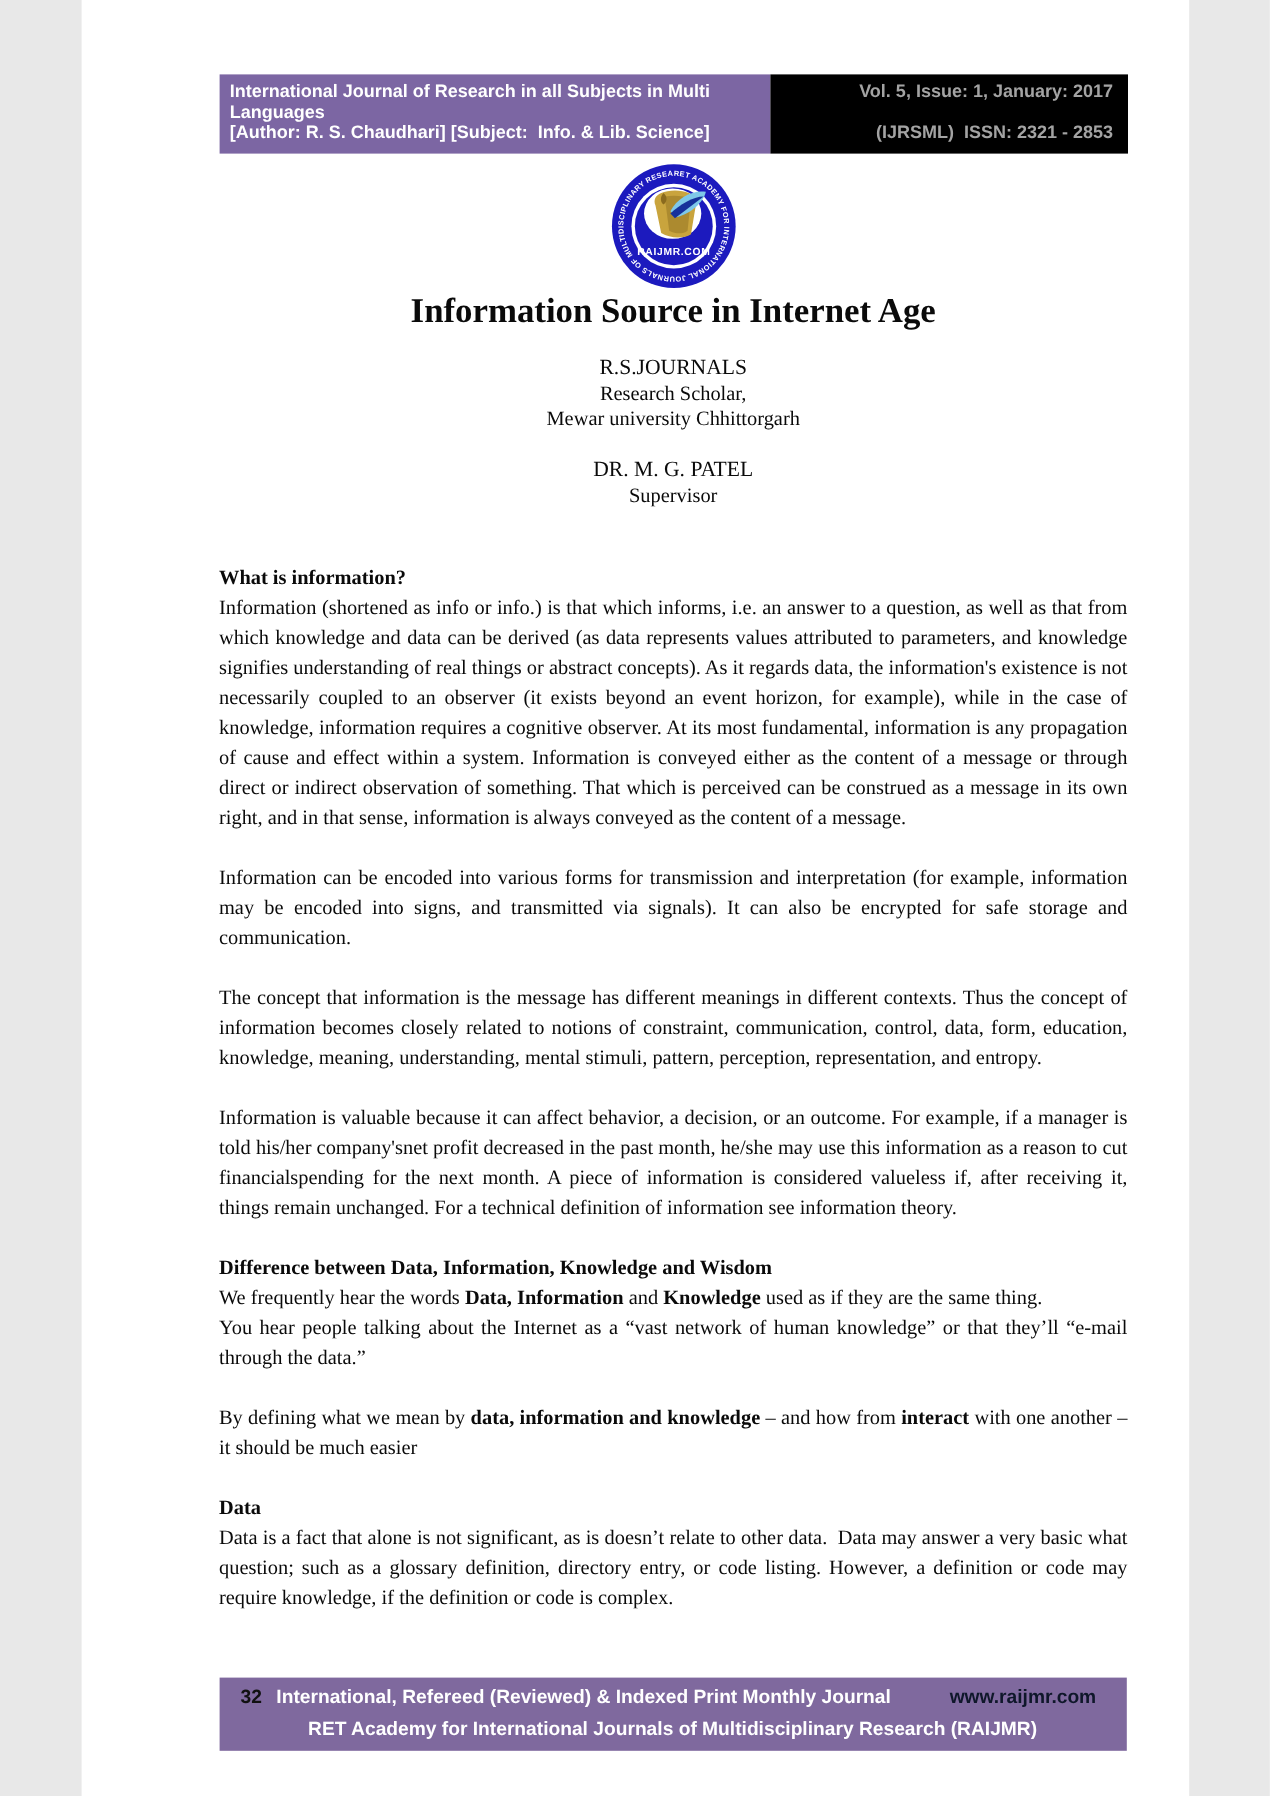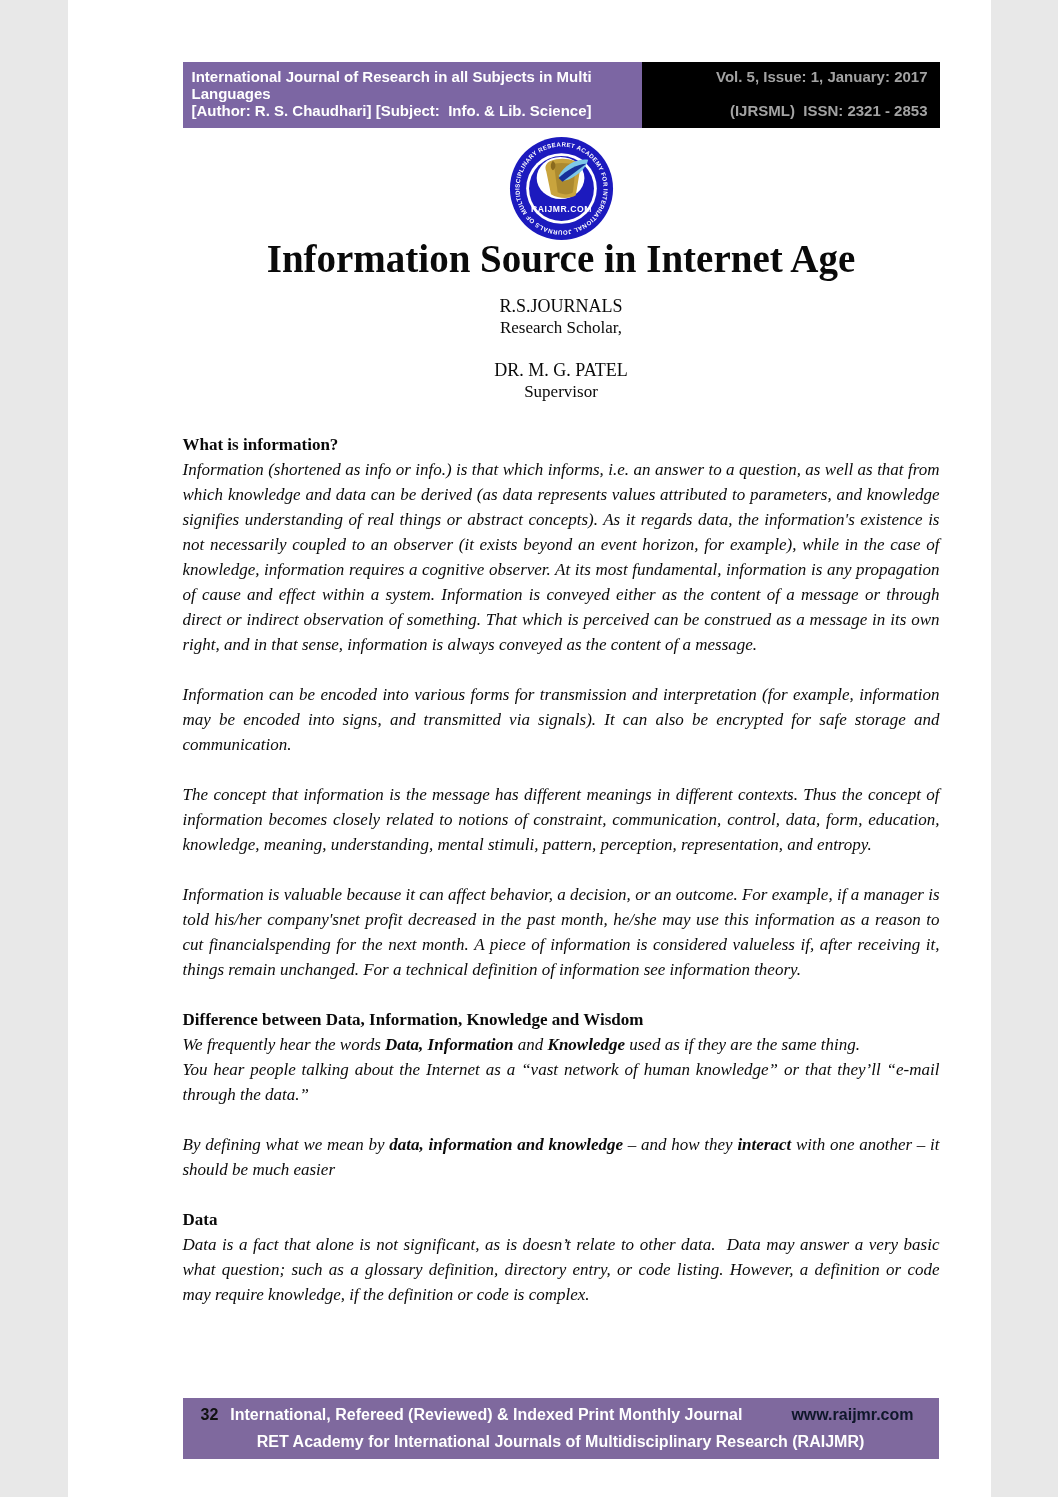--- a/index.html
+++ b/index.html
@@ -28,29 +28,29 @@
     padding:6px 12px 9px 4px; text-align:right;
     display:flex; flex-direction:column; justify-content:space-between;
     white-space:pre-wrap;
   }
 
   
   .logo-wrap { text-align:center; margin-top:8px; height:105px; }
   .logo-wrap svg text { font-family:"Liberation Sans", sans-serif; }
 
   
-  .paper-title { text-align:center; font-size:39px; font-weight:bold; line-height:36px; margin-top:0; }
+  .paper-title { text-align:center; font-size:29px; font-weight:bold; line-height:36px; margin-top:0; }
   .authors { text-align:center; margin-top:19px; font-size:17px; line-height:21px; }
   .authors .author-name { font-size:18px; }
   .authors .author-gap { height:22px; }
 
   
-  .article-body { margin-top:30px; font-size:17px; line-height:25px; }
+  .article-body { margin-top:46px; font-size:17px; line-height:25px; }
   .sec-heading { font-weight:bold; white-space:pre-wrap; }
-  .para { text-align:justify; margin-bottom:25px; white-space:pre-wrap;font-style:italic; }
+  .para { text-align:justify; margin-bottom:25px; white-space:pre-wrap; }
   .para b { font-weight:bold; }
 
   
   .page-footer {
     position:absolute; left:115px; right:52px; top:1398px; height:61px;
     background:#7f699e; color:#ffffff;
     font-family:"Liberation Sans", sans-serif; font-weight:bold; font-size:16px;
     display:flex; flex-direction:column; justify-content:space-evenly;
   }
   .footer-line1 { display:flex; align-items:baseline; padding:0 25px 0 18px; }
@@ -92,34 +92,35 @@
         </text>
         <text x="55" y="80" text-anchor="middle" font-size="9" font-weight="bold" fill="#ffffff" letter-spacing="0.6">RAIJMR.COM</text>
       </svg>
     </div>
 
     <h1 class="paper-title">Information Source in Internet Age</h1>
 
     <div class="authors">
       <div class="author-name">R.S.JOURNALS</div>
       <div>Research Scholar,</div>
+      <div>Mewar university Chhittorgarh</div>
       <div class="author-gap"></div>
       <div class="author-name">DR. M. G. PATEL</div>
       <div>Supervisor</div>
     </div>
 
     <div class="article-body">
         <div class="sec-heading">What is information?</div>
         <div class="para"><span>Information (shortened as info or info.) is that which informs, i.e. an answer to a question, as well as that from which knowledge and data can be derived (as data represents values attributed to parameters, and knowledge signifies understanding of real things or abstract concepts). As it regards data, the information's existence is not necessarily coupled to an observer (it exists beyond an event horizon, for example), while in the case of knowledge, information requires a cognitive observer. At its most fundamental, information is any propagation of cause and effect within a system. Information is conveyed either as the content of a message or through direct or indirect observation of something. That which is perceived can be construed as a message in its own right, and in that sense, information is always conveyed as the content of a message.</span></div>
         <div class="para"><span>Information can be encoded into various forms for transmission and interpretation (for example, information may be encoded into signs, and transmitted via signals). It can also be encrypted for safe storage and communication.</span></div>
         <div class="para"><span>The concept that information is the message has different meanings in different contexts. Thus the concept of information becomes closely related to notions of constraint, communication, control, data, form, education, knowledge, meaning, understanding, mental stimuli, pattern, perception, representation, and entropy.</span></div>
         <div class="para"><span>Information is valuable because it can affect behavior, a decision, or an outcome. For example, if a manager is told his/her company'snet profit decreased in the past month, he/she may use this information as a reason to cut financialspending for the next month. A piece of information is considered valueless if, after receiving it, things remain unchanged. For a technical definition of information see information theory.</span></div>
         <div class="sec-heading">Difference between Data, Information, Knowledge and Wisdom</div>
         <div class="para"><span>We frequently hear the words </span><b>Data, Information</b><span> and </span><b>Knowledge</b><span> used as if they are the same thing.</span><br><span>You hear people talking about the Internet as a “vast network of human knowledge” or that they’ll “e-mail through the data.”</span></div>
-        <div class="para"><span>By defining what we mean by </span><b>data, information and knowledge</b><span> – and how they </span><b>interact</b><span> with one another – it should be much easier</span></div>
+        <div class="para"><span>By defining what we mean by </span><b>data, information and knowledge</b><span> – and how from </span><b>interact</b><span> with one another – it should be much easier</span></div>
         <div class="sec-heading">Data</div>
         <div class="para"><span>Data is a fact that alone is not significant, as is doesn’t relate to other data.  Data may answer a very basic what question; such as a glossary definition, directory entry, or code listing. However, a definition or code may require knowledge, if the definition or code is complex.</span></div>
       </div>
   </div>
 
   <div class="page-footer">
     <div class="footer-line1">
       <span class="footer-page-num">32</span>
       <span>International, Refereed (Reviewed) &amp; Indexed Print Monthly Journal</span>
       <span class="footer-website">www.raijmr.com</span>

